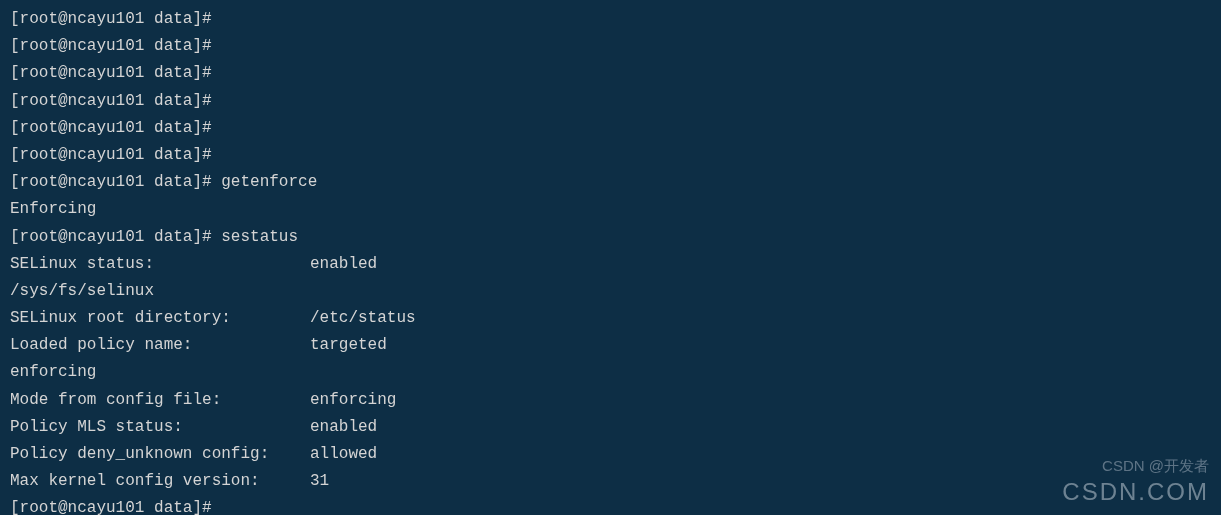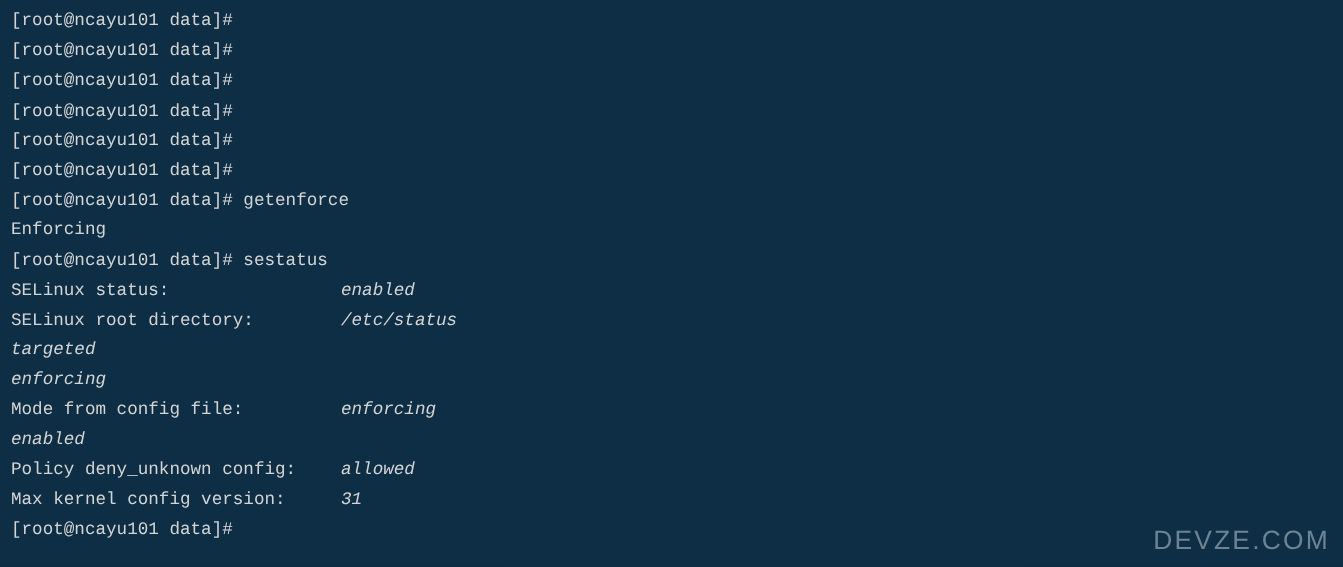--- a/index.html
+++ b/index.html
@@ -24,21 +24,20 @@
     }
     .status-line {
       display: flex;
     }
     .status-key {
       width: 300px;
       white-space: pre;
     }
     .status-val {
       white-space: pre;
-      font-style: italic;
     }
     .watermark {
       position: absolute;
       right: 12px;
       bottom: 8px;
       font-family: "Microsoft YaHei", Arial, sans-serif;
       color: rgba(190, 200, 210, 0.45);
       font-size: 15px;
       text-align: right;
       line-height: 1.3;
@@ -61,44 +60,48 @@
     <div class="terminal-line">[root@ncayu101 data]#</div>
     <div class="terminal-line">[root@ncayu101 data]#</div>
     <div class="terminal-line">[root@ncayu101 data]# getenforce</div>
     <div class="terminal-line">Enforcing</div>
     <div class="terminal-line">[root@ncayu101 data]# sestatus</div>
     <div class="status-line">
       <span class="status-key">SELinux status:</span>
       <span class="status-val">enabled</span>
     </div>
     <div class="status-line">
+      <span class="status-val">/sys/fs/selinux</span>
     </div>
     <div class="status-line">
       <span class="status-key">SELinux root directory:</span>
       <span class="status-val">/etc/status</span>
     </div>
     <div class="status-line">
+      <span class="status-key">Loaded policy name:</span>
       <span class="status-val">targeted</span>
     </div>
     <div class="status-line">
       <span class="status-val">enforcing</span>
     </div>
     <div class="status-line">
       <span class="status-key">Mode from config file:</span>
       <span class="status-val">enforcing</span>
     </div>
     <div class="status-line">
+      <span class="status-key">Policy MLS status:</span>
       <span class="status-val">enabled</span>
     </div>
     <div class="status-line">
       <span class="status-key">Policy deny_unknown config:</span>
       <span class="status-val">allowed</span>
     </div>
     <div class="status-line">
       <span class="status-key">Max kernel config version:</span>
       <span class="status-val">31</span>
     </div>
     <div class="terminal-line">[root@ncayu101 data]#</div>
   </div>
 
 <div class="watermark">
-  <div class="wm2">DEVZE.COM</div>
+  <div class="wm1">CSDN @开发者</div>
+  <div class="wm2">CSDN.COM</div>
 </div>
 
 </body></html>

